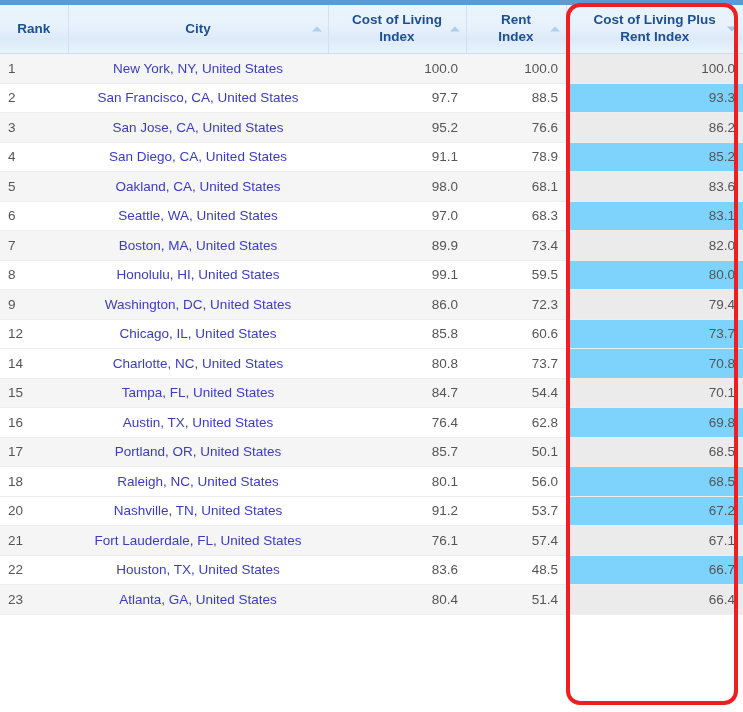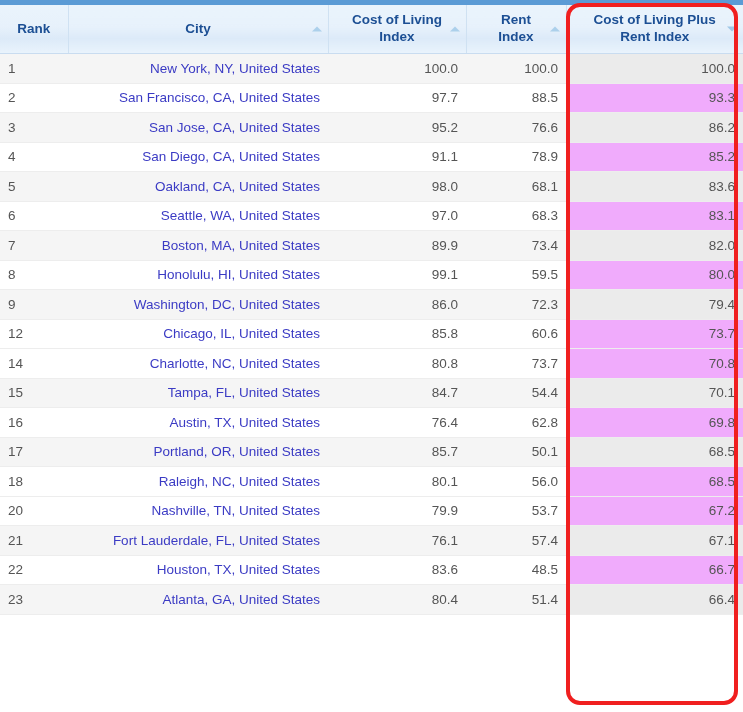--- a/index.html
+++ b/index.html
@@ -73,24 +73,24 @@
     height: 18.5px;
     vertical-align: middle;
     border-bottom: 1px solid #ededed;
     color: #555555;
     white-space: nowrap;
     overflow: hidden;
   }
   tr.data-row.odd td { background: #f5f5f5; }
   tr.data-row.even td { background: #ffffff; }
   tr.data-row.odd td.col-total { background: #ebebeb; }
-  tr.data-row.even td.col-total { background: #f0abfc; }
+  tr.data-row.even td.col-total { background: #7dd3fc; }
 
   td.col-rank { text-align: left; padding-left: 8px; color: #444; }
-  td.col-city { text-align: right; padding-left: 13px; margin-left: 38px; }
+  td.col-city { text-align: center; padding-left: 13px; margin-left: 38px; }
   td.col-city a {
     color: #3b3bc4;
     text-decoration: none;
     font-size: 13.5px;
   }
   td.col-num, td.col-total {
     text-align: right;
     padding-right: 13px;
     color: #555555;
   }
@@ -251,21 +251,21 @@
         <tr class="data-row even">
           <td class="col-rank">18</td>
           <td class="col-city"><a href="#">Raleigh, NC, United States</a></td>
           <td class="col-num">80.1</td>
           <td class="col-num">56.0</td>
           <td class="col-total">68.5</td>
         </tr>
         <tr class="data-row even">
           <td class="col-rank">20</td>
           <td class="col-city"><a href="#">Nashville, TN, United States</a></td>
-          <td class="col-num">79.9</td>
+          <td class="col-num">91.2</td>
           <td class="col-num">53.7</td>
           <td class="col-total">67.2</td>
         </tr>
         <tr class="data-row odd">
           <td class="col-rank">21</td>
           <td class="col-city"><a href="#">Fort Lauderdale, FL, United States</a></td>
           <td class="col-num">76.1</td>
           <td class="col-num">57.4</td>
           <td class="col-total">67.1</td>
         </tr>

